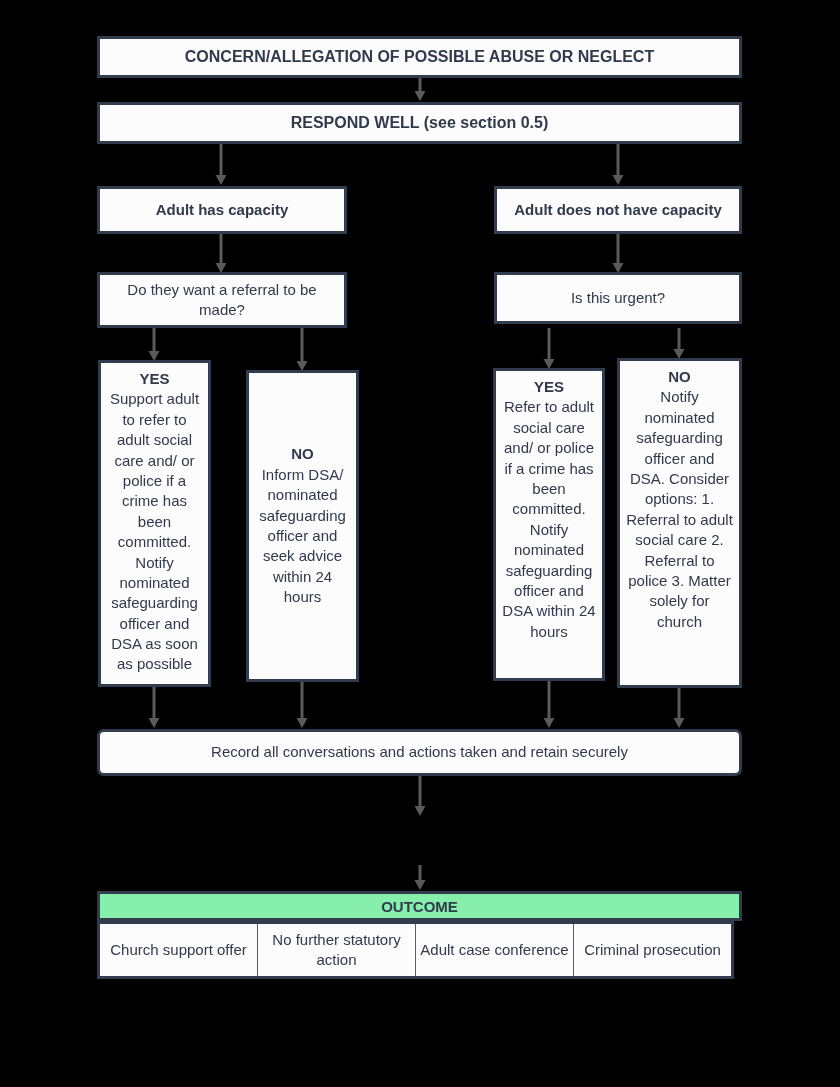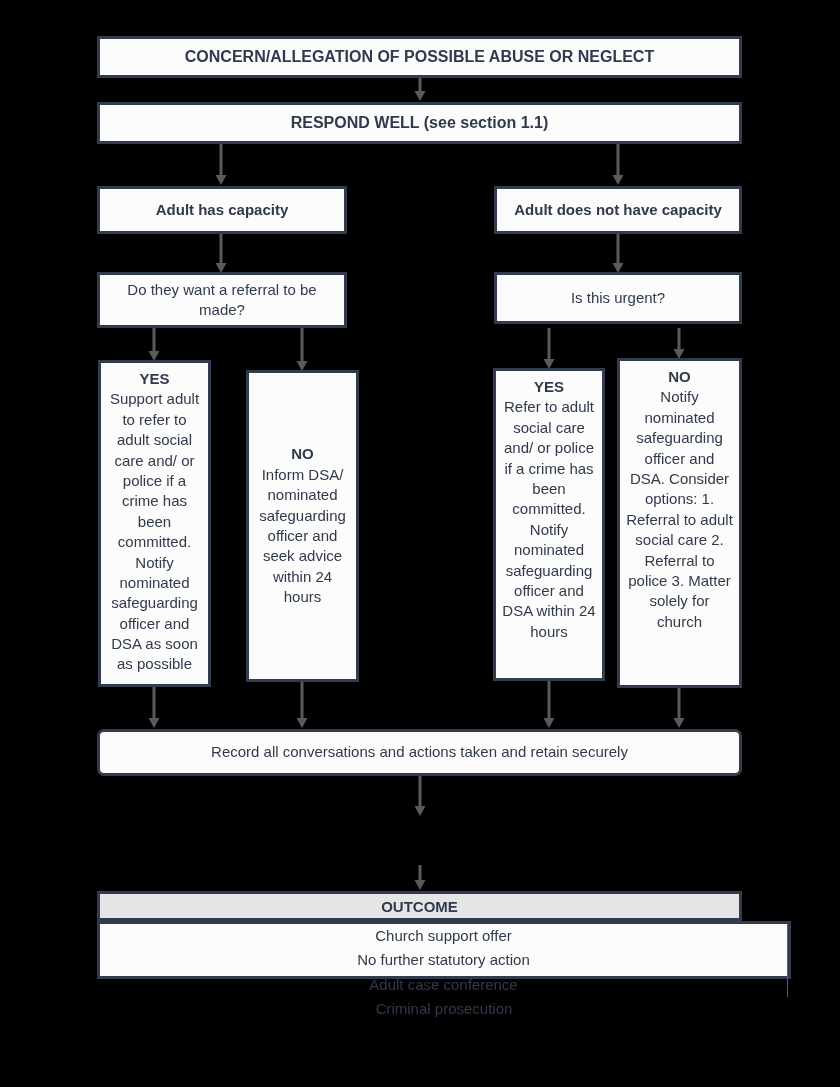--- a/index.html
+++ b/index.html
@@ -56,21 +56,21 @@
   .arrow {
     position: absolute;
   }
   .arrow svg {
     display: block;
     overflow: visible;
   }
   .outcome-head {
     position: absolute;
     box-sizing: border-box;
-    background: #e5e5e5;
+    background: #86efac;
     border: 3px solid #313d4f;
     color: #303a4c;
     font-weight: bold;
     font-size: 15px;
     display: flex;
     align-items: center;
     justify-content: center;
   }
   .outcome-row {
     position: absolute;
@@ -106,21 +106,21 @@
   </div>
 
   <div class="arrow" style="left:410px; top:78px; width:20px; height:24px;">
     <svg width="20" height="24" viewBox="0 0 20 24">
       <line x1="10" y1="0" x2="10" y2="16" stroke="#5a5a5a" stroke-width="3"></line>
       <polygon points="10,23 4.5,13 15.5,13" fill="#5a5a5a"></polygon>
     </svg>
   </div>
 
   <div class="node bold" style="left:97px; top:102px; width:645px; height:42px; font-size:16px;">
-    <span class="inner">RESPOND WELL (see section 1.1)</span>
+    <span class="inner">RESPOND WELL (see section 0.5)</span>
   </div>
 
   <div class="arrow" style="left:211px; top:144px; width:20px; height:42px;">
     <svg width="20" height="42" viewBox="0 0 20 42">
       <line x1="10" y1="0" x2="10" y2="34" stroke="#5a5a5a" stroke-width="3"></line>
       <polygon points="10,41 4.5,31 15.5,31" fill="#5a5a5a"></polygon>
     </svg>
   </div>
 
   <div class="arrow" style="left:608px; top:144px; width:20px; height:42px;">
@@ -260,21 +260,21 @@
     <svg width="20" height="26" viewBox="0 0 20 26">
       <line x1="10" y1="0" x2="10" y2="18" stroke="#5a5a5a" stroke-width="3"></line>
       <polygon points="10,25 4.5,15 15.5,15" fill="#5a5a5a"></polygon>
     </svg>
   </div>
 
   <div class="outcome-head" style="left:97px; top:891px; width:645px; height:30px;">
     <span>OUTCOME</span>
   </div>
 
-  <div class="outcome-row" style="left:97px; top:921px; width:694px; height:58px;flex-direction:column;">
+  <div class="outcome-row" style="left:97px; top:921px; width:637px; height:58px;">
     <div class="outcome-cell">
       <span>Church support offer</span>
     </div>
     <div class="outcome-cell">
       <span>No further statutory action</span>
     </div>
     <div class="outcome-cell">
       <span>Adult case conference</span>
     </div>
     <div class="outcome-cell">

